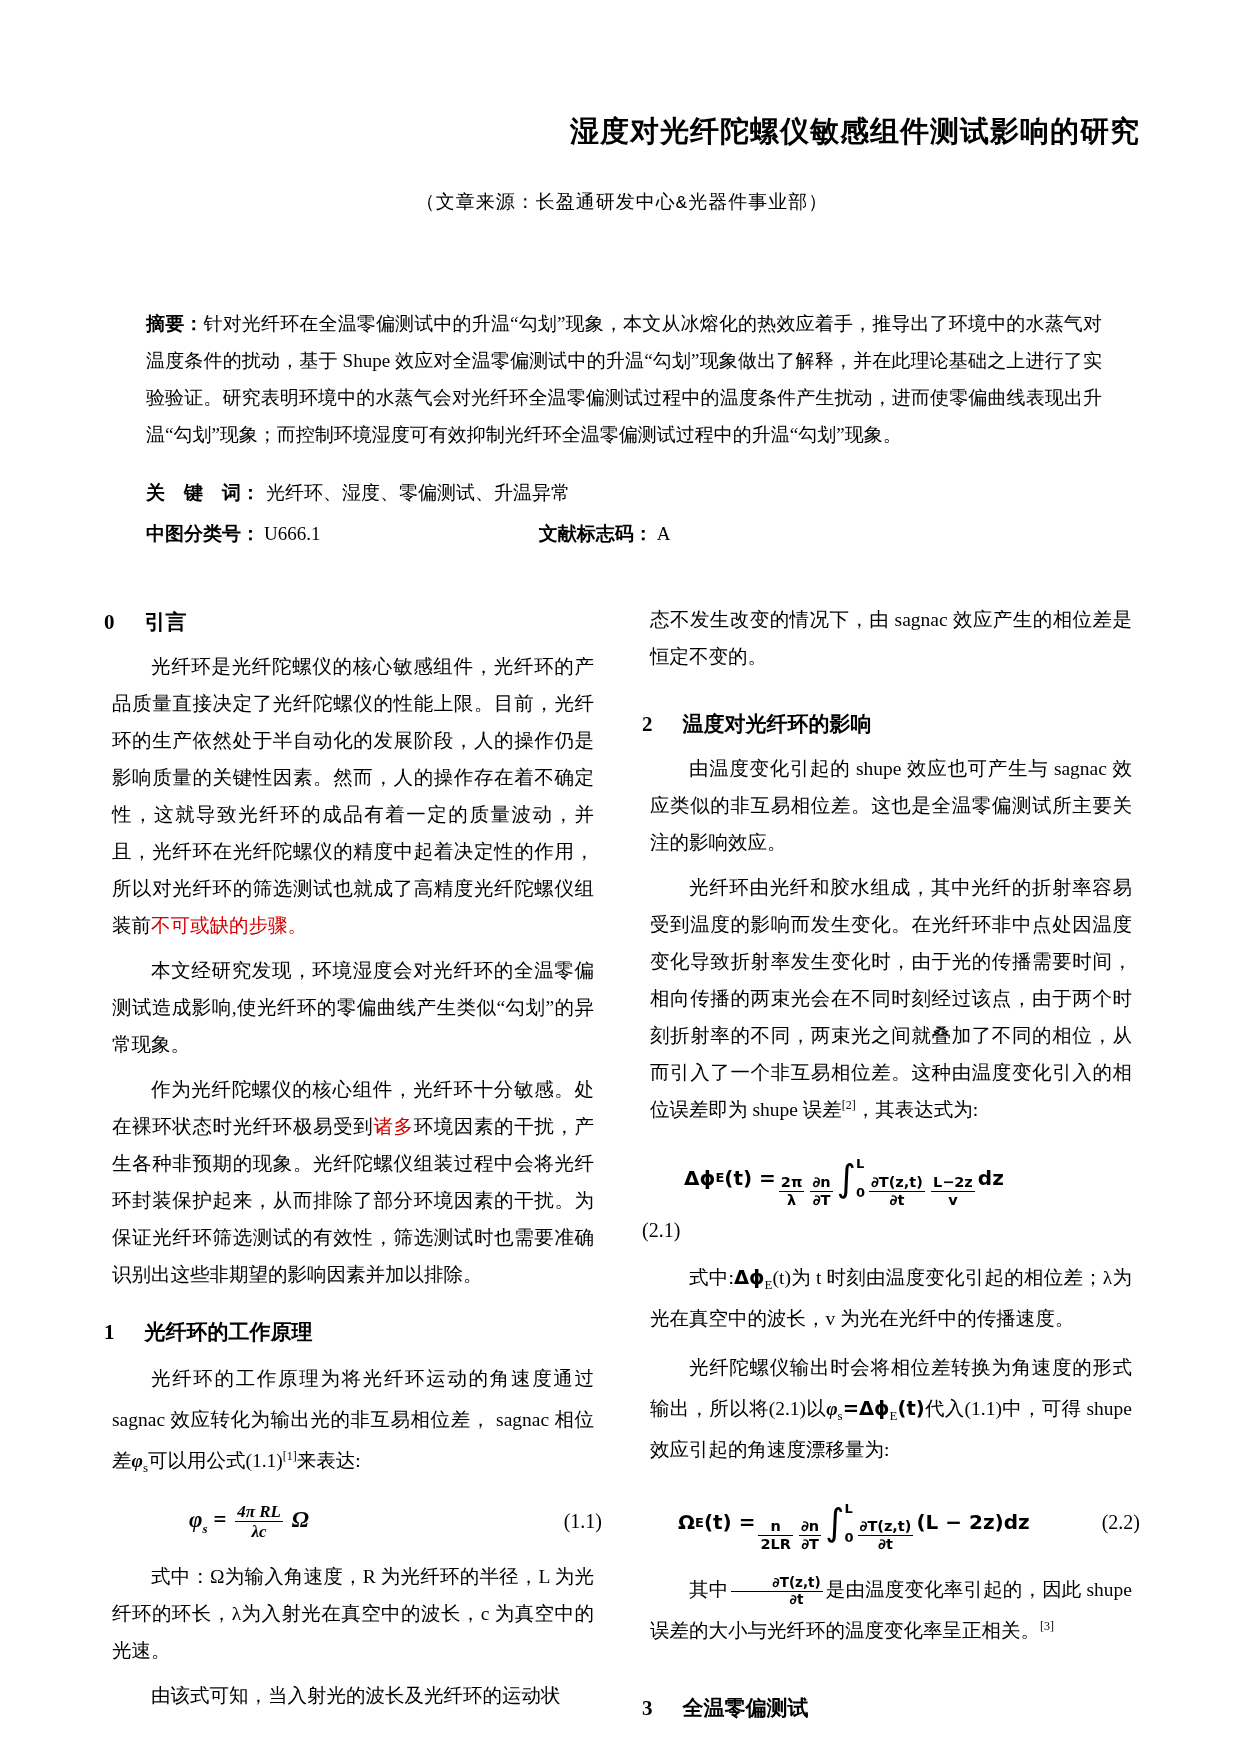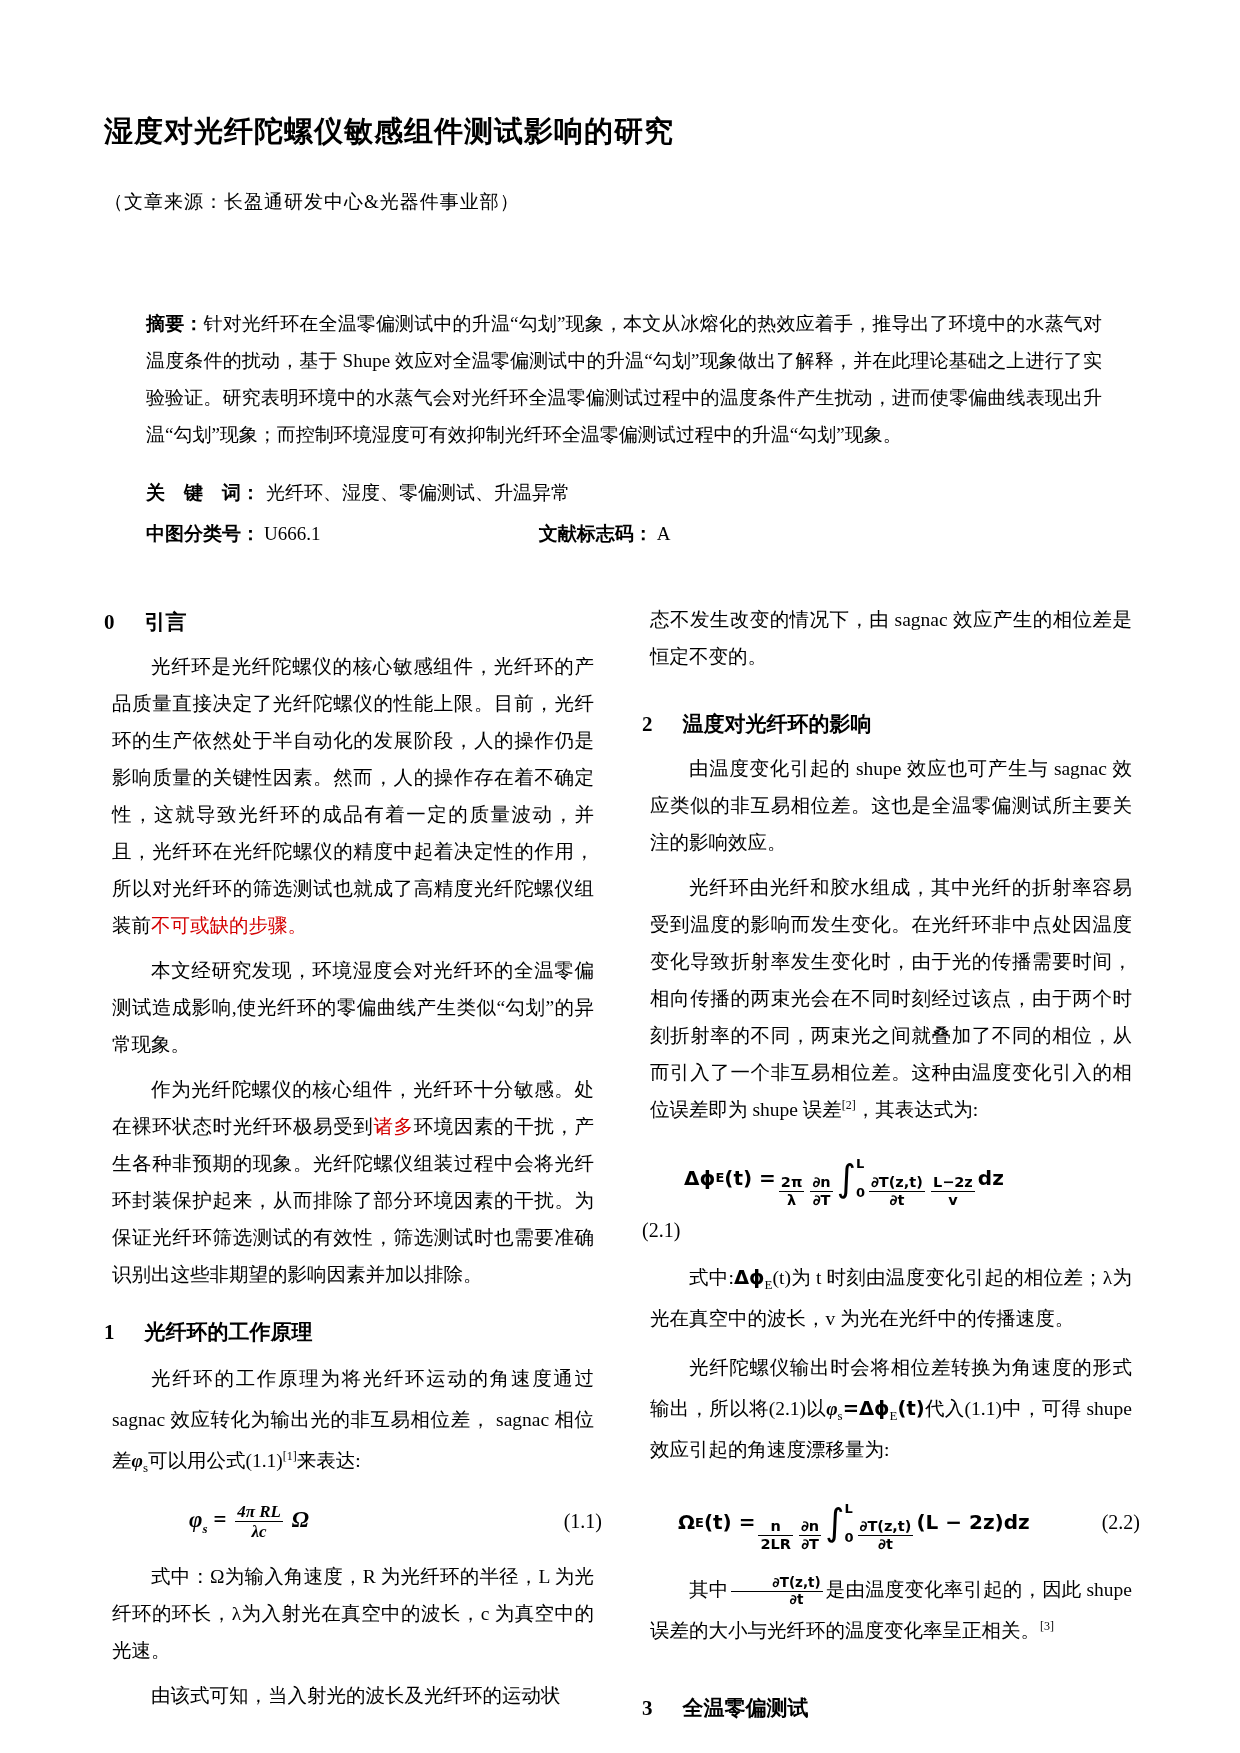--- a/index.html
+++ b/index.html
@@ -3,24 +3,24 @@
 <meta charset="utf-8">
 <style>
   html,body { margin:0; padding:0; background:#ffffff; }
   body {
     width:1240px; height:1753px; overflow:hidden; color:#000;
     font-family:"Liberation Serif","DejaVu Serif",serif;
   }
   .page { box-sizing:border-box; padding:112px 100px 0 104px; }
 
   .title {
-    text-align:left; font-family:"Liberation Sans","DejaVu Sans",sans-serif;
+    text-align:right; font-family:"Liberation Sans","DejaVu Sans",sans-serif;
     font-weight:700; font-size:29px; letter-spacing:1px; margin:0;
   }
-  .source { text-align:left; font-size:19px; margin-top:37px; letter-spacing:1px; }
+  .source { text-align:center; font-size:19px; margin-top:37px; letter-spacing:1px;font-family:Liberation Mono, monospace; }
 
   .abstract {
     margin:90px 38px 0 42px; font-size:19px; line-height:37px; text-align:justify;
   }
   .lbl { font-weight:700; font-family:"Liberation Sans","DejaVu Sans",sans-serif; }
 
   .kw-line  { margin:27px 38px 0 42px; font-size:19px; }
   .kw-line .val { margin-left:6px; }
   .clc-line { margin:15px 38px 0 42px; font-size:19px; }
   .clc-left { display:inline-block; width:388px; }

